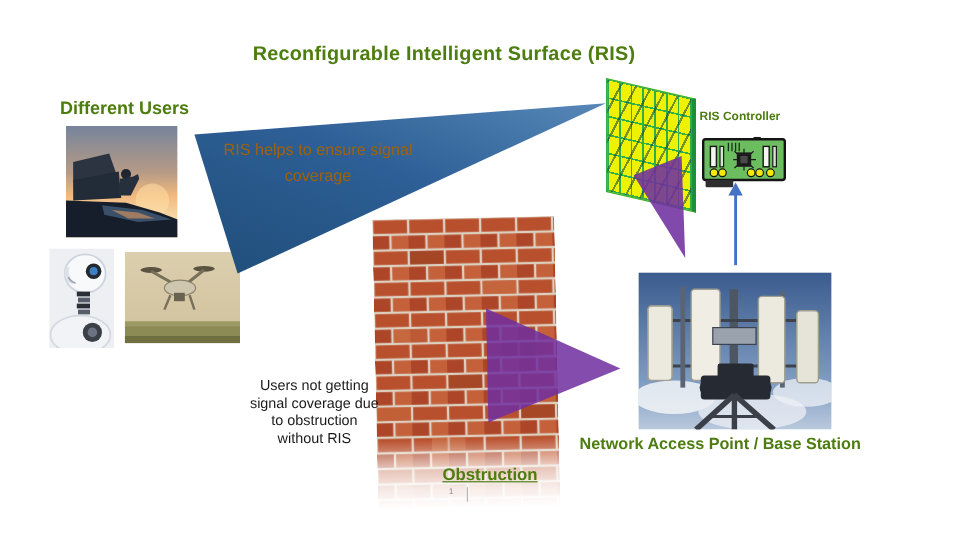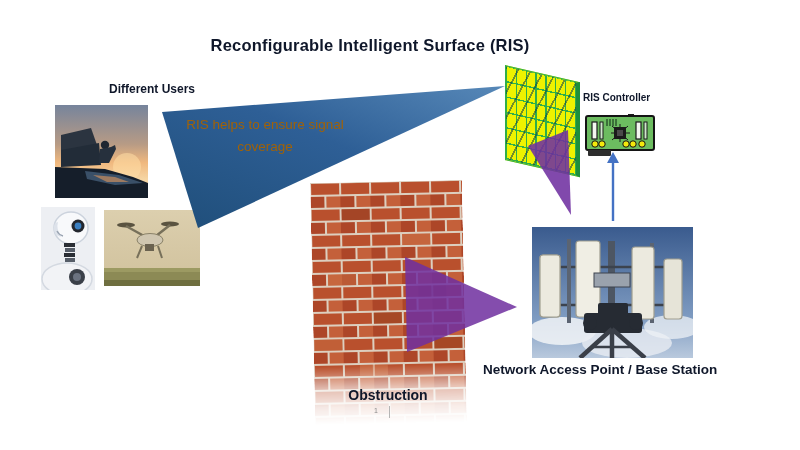--- a/index.html
+++ b/index.html
@@ -1,25 +1,25 @@
 <!DOCTYPE html>
 <html><head>
 <meta charset="utf-8">
 <style>
   html,body{margin:0;padding:0;background:#fff;}
   .stage{position:relative;width:800px;height:450px;background:#ffffff;overflow:hidden;
          font-family:"Liberation Sans", sans-serif;color:#1a1a1a;}
   .abs{position:absolute;}
-  .lbl{font-weight:bold;color:#0f172a;}
+  .lbl{font-weight:bold;color:#4d7c0f;}
 
   .page-title{left:170px;top:36px;width:400px;text-align:center;font-size:16.5px;letter-spacing:.2px;}
-  .users-label{left:50px;top:82px;width:145px;text-align:right;font-size:12px;}
+  .users-label{left:50px;top:82px;width:145px;text-align:left;font-size:15px;}
   .ris-controller-label{left:583px;top:92px;font-size:10px;white-space:nowrap;}
   .bs-label{left:483px;top:362px;width:270px;text-align:left;font-size:13.5px;}
-  .obstruction-label{left:328px;top:387px;width:120px;text-align:center;font-size:14px;z-index:6;}
+  .obstruction-label{left:328px;top:387px;width:120px;text-align:right;font-size:14px;z-index:6;text-decoration:underline;}
   .slide-number{left:366px;top:407px;width:20px;text-align:center;font-size:7px;color:#8a8a8a;z-index:6;}
   .slide-divider{left:389px;top:406px;width:1px;height:12px;background:#b5b5b5;z-index:6;}
 
   .photo{border:0;}
   .photo-car{left:55px;top:105px;width:93px;height:93px;z-index:1;}
   .photo-robot{left:41px;top:207px;width:54px;height:83px;z-index:1;}
   .photo-drone{left:104px;top:210px;width:96px;height:76px;z-index:1;}
   .photo-tower{left:532px;top:227px;width:161px;height:131px;z-index:1;}
 
   .beam-layer{left:0;top:0;width:800px;height:450px;pointer-events:none;}
@@ -188,20 +188,21 @@
         <rect x="1" y="157" width="28" height="11" fill="#c96f42"></rect>
         <rect x="121" y="157" width="28" height="11" fill="#93401f"></rect>
       </g>
     </svg>
   </div>
 
   <div class="abs lbl obstruction-label">Obstruction</div>
   <div class="abs slide-number">1</div>
   <div class="abs slide-divider"></div>
 
+  <div class="abs blocked-text">Users not getting signal coverage due to obstruction without RIS</div>
 
   <svg class="abs photo photo-tower" viewBox="0 0 161 131" preserveAspectRatio="none">
     <defs>
       <linearGradient id="skyTower" x1="0" y1="0" x2="0" y2="1">
         <stop offset="0" stop-color="#3a5b8e"></stop>
           <stop offset="0.7" stop-color="#7f9cc2"></stop>
         <stop offset="1" stop-color="#b9c9dd"></stop>
       </linearGradient>
     </defs>
     <rect width="161" height="131" fill="url(#skyTower)"></rect>

